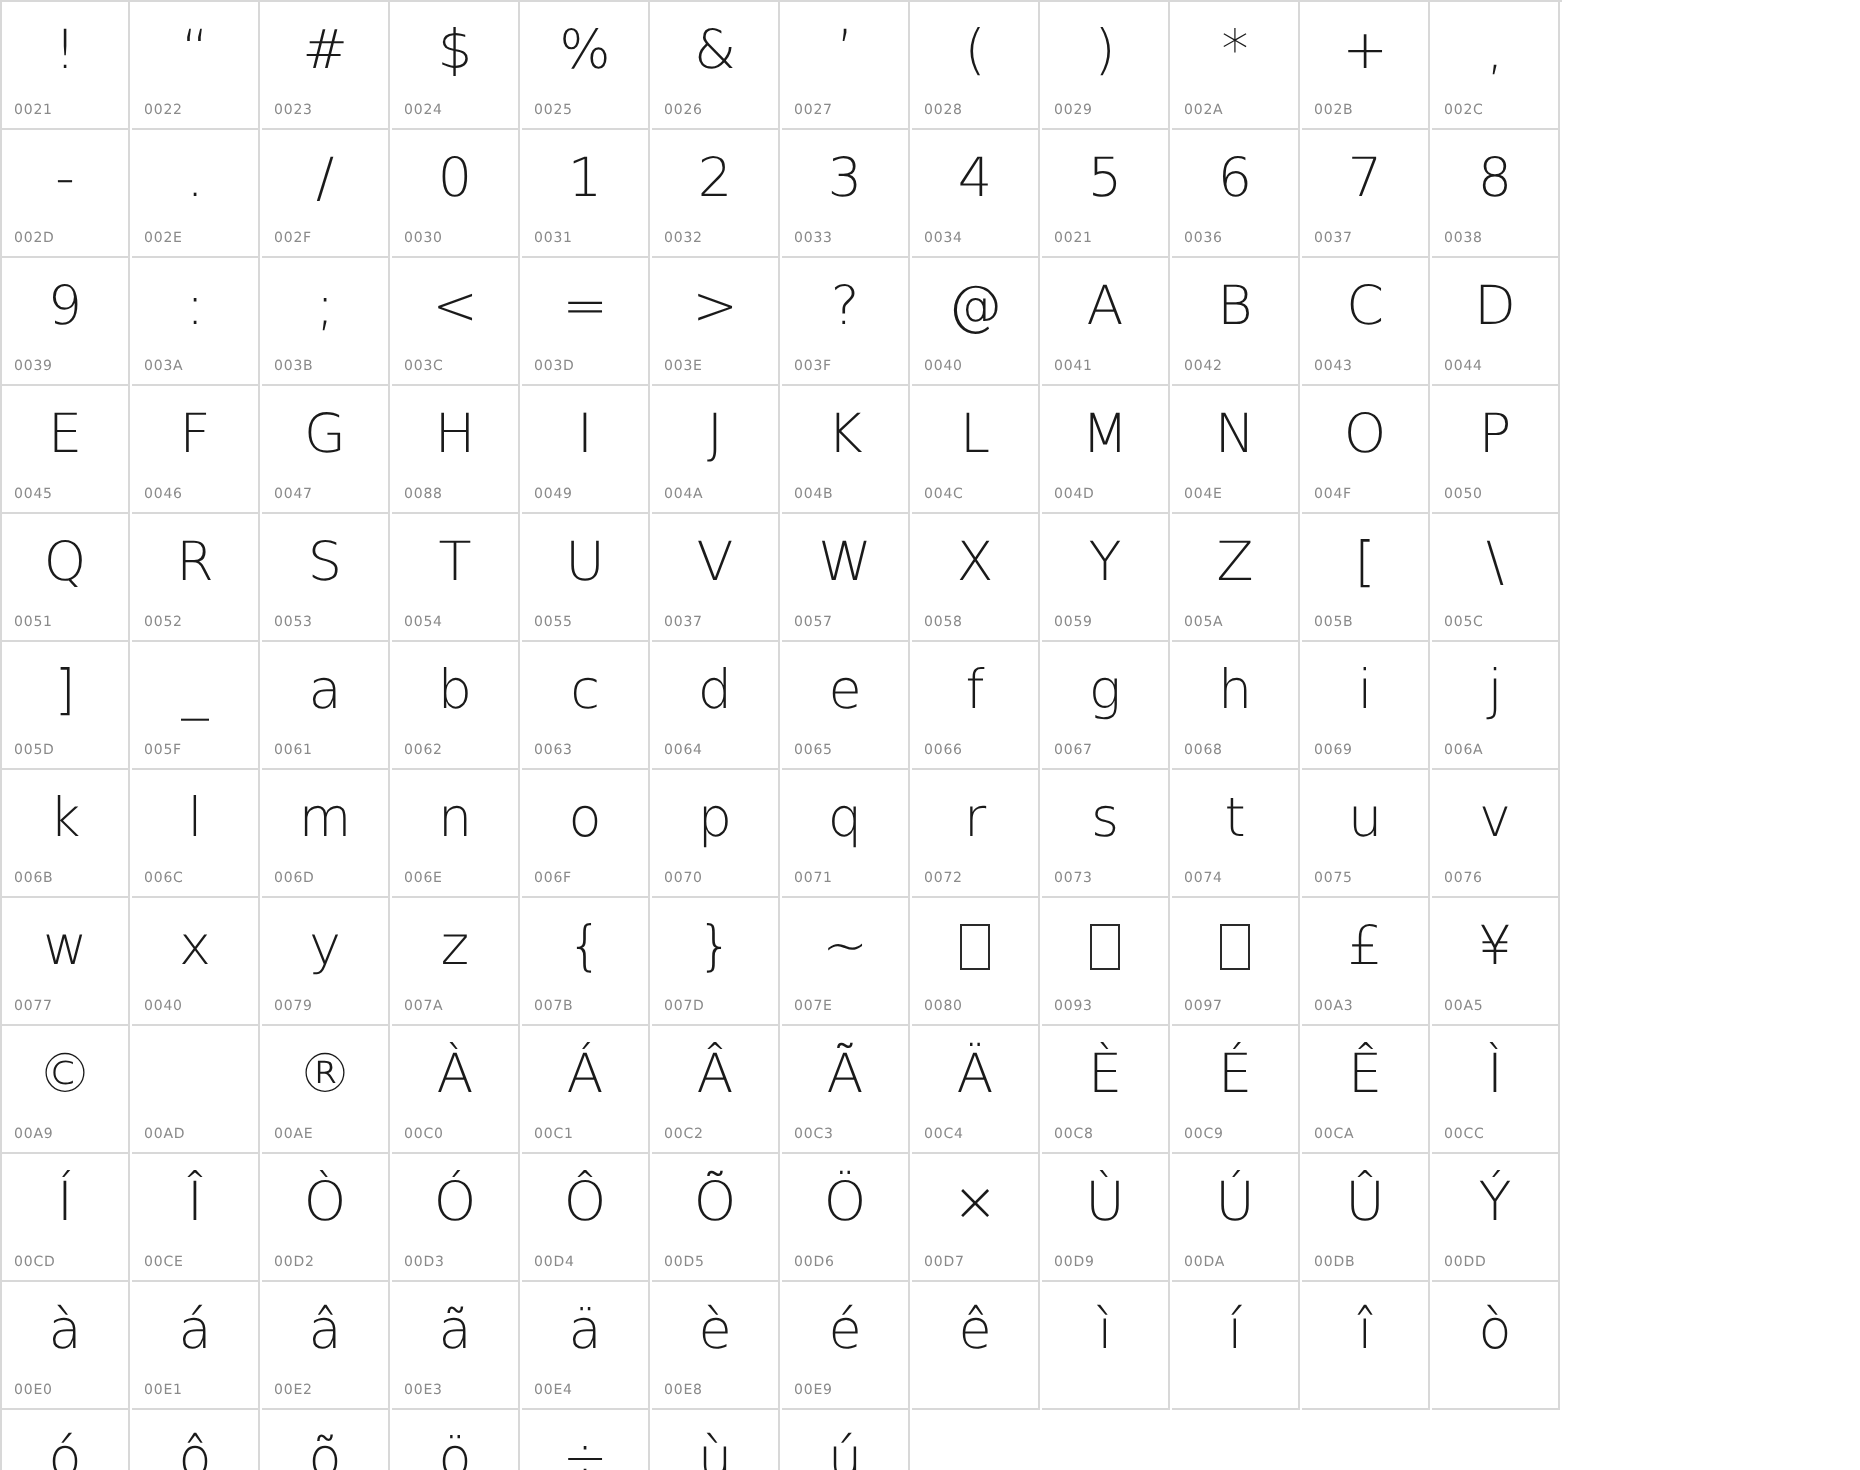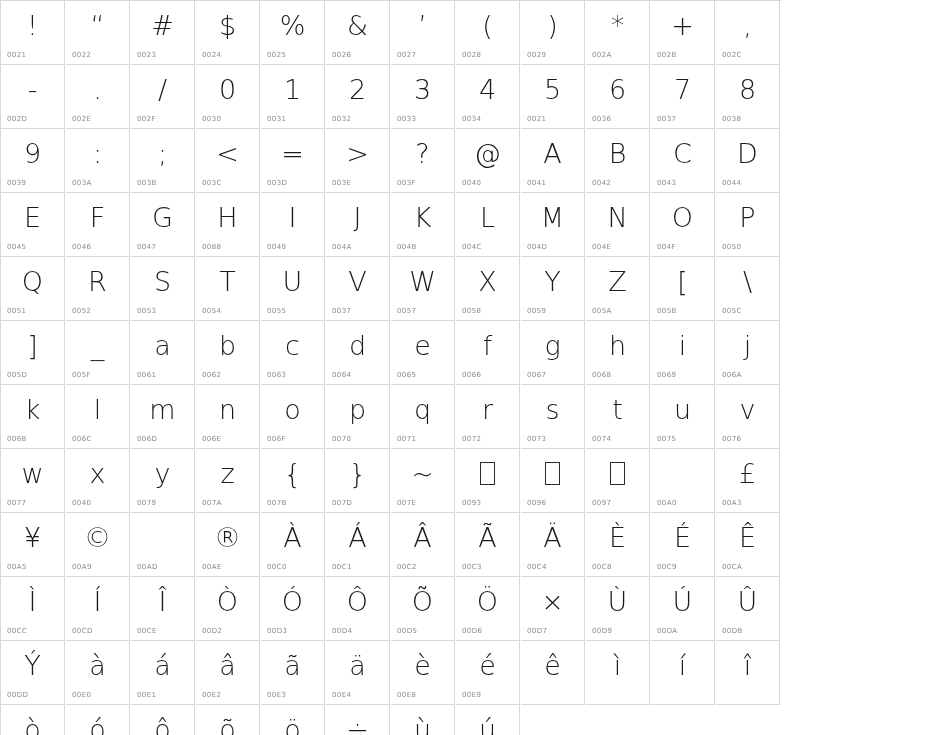--- a/index.html
+++ b/index.html
@@ -427,39 +427,35 @@
       <div class="glyph-code">007D</div>
     </div>
     <div class="glyph-cell">
       <div class="glyph-char">~</div>
       <div class="glyph-code">007E</div>
     </div>
     <div class="glyph-cell">
       <div class="glyph-char">
         <span class="notdef"></span>
       </div>
-      <div class="glyph-code">0093</div>
+      <div class="glyph-code">0080</div>
     </div>
     <div class="glyph-cell">
       <div class="glyph-char">
         <span class="notdef"></span>
       </div>
-      <div class="glyph-code">0096</div>
+      <div class="glyph-code">0093</div>
     </div>
     <div class="glyph-cell">
       <div class="glyph-char">
         <span class="notdef"></span>
       </div>
       <div class="glyph-code">0097</div>
     </div>
     <div class="glyph-cell">
-      <div class="glyph-char"> </div>
-      <div class="glyph-code">00A0</div>
-    </div>
-    <div class="glyph-cell">
       <div class="glyph-char">£</div>
       <div class="glyph-code">00A3</div>
     </div>
     <div class="glyph-cell">
       <div class="glyph-char">¥</div>
       <div class="glyph-code">00A5</div>
     </div>
     <div class="glyph-cell">
       <div class="glyph-char">©</div>
       <div class="glyph-code">00A9</div>

